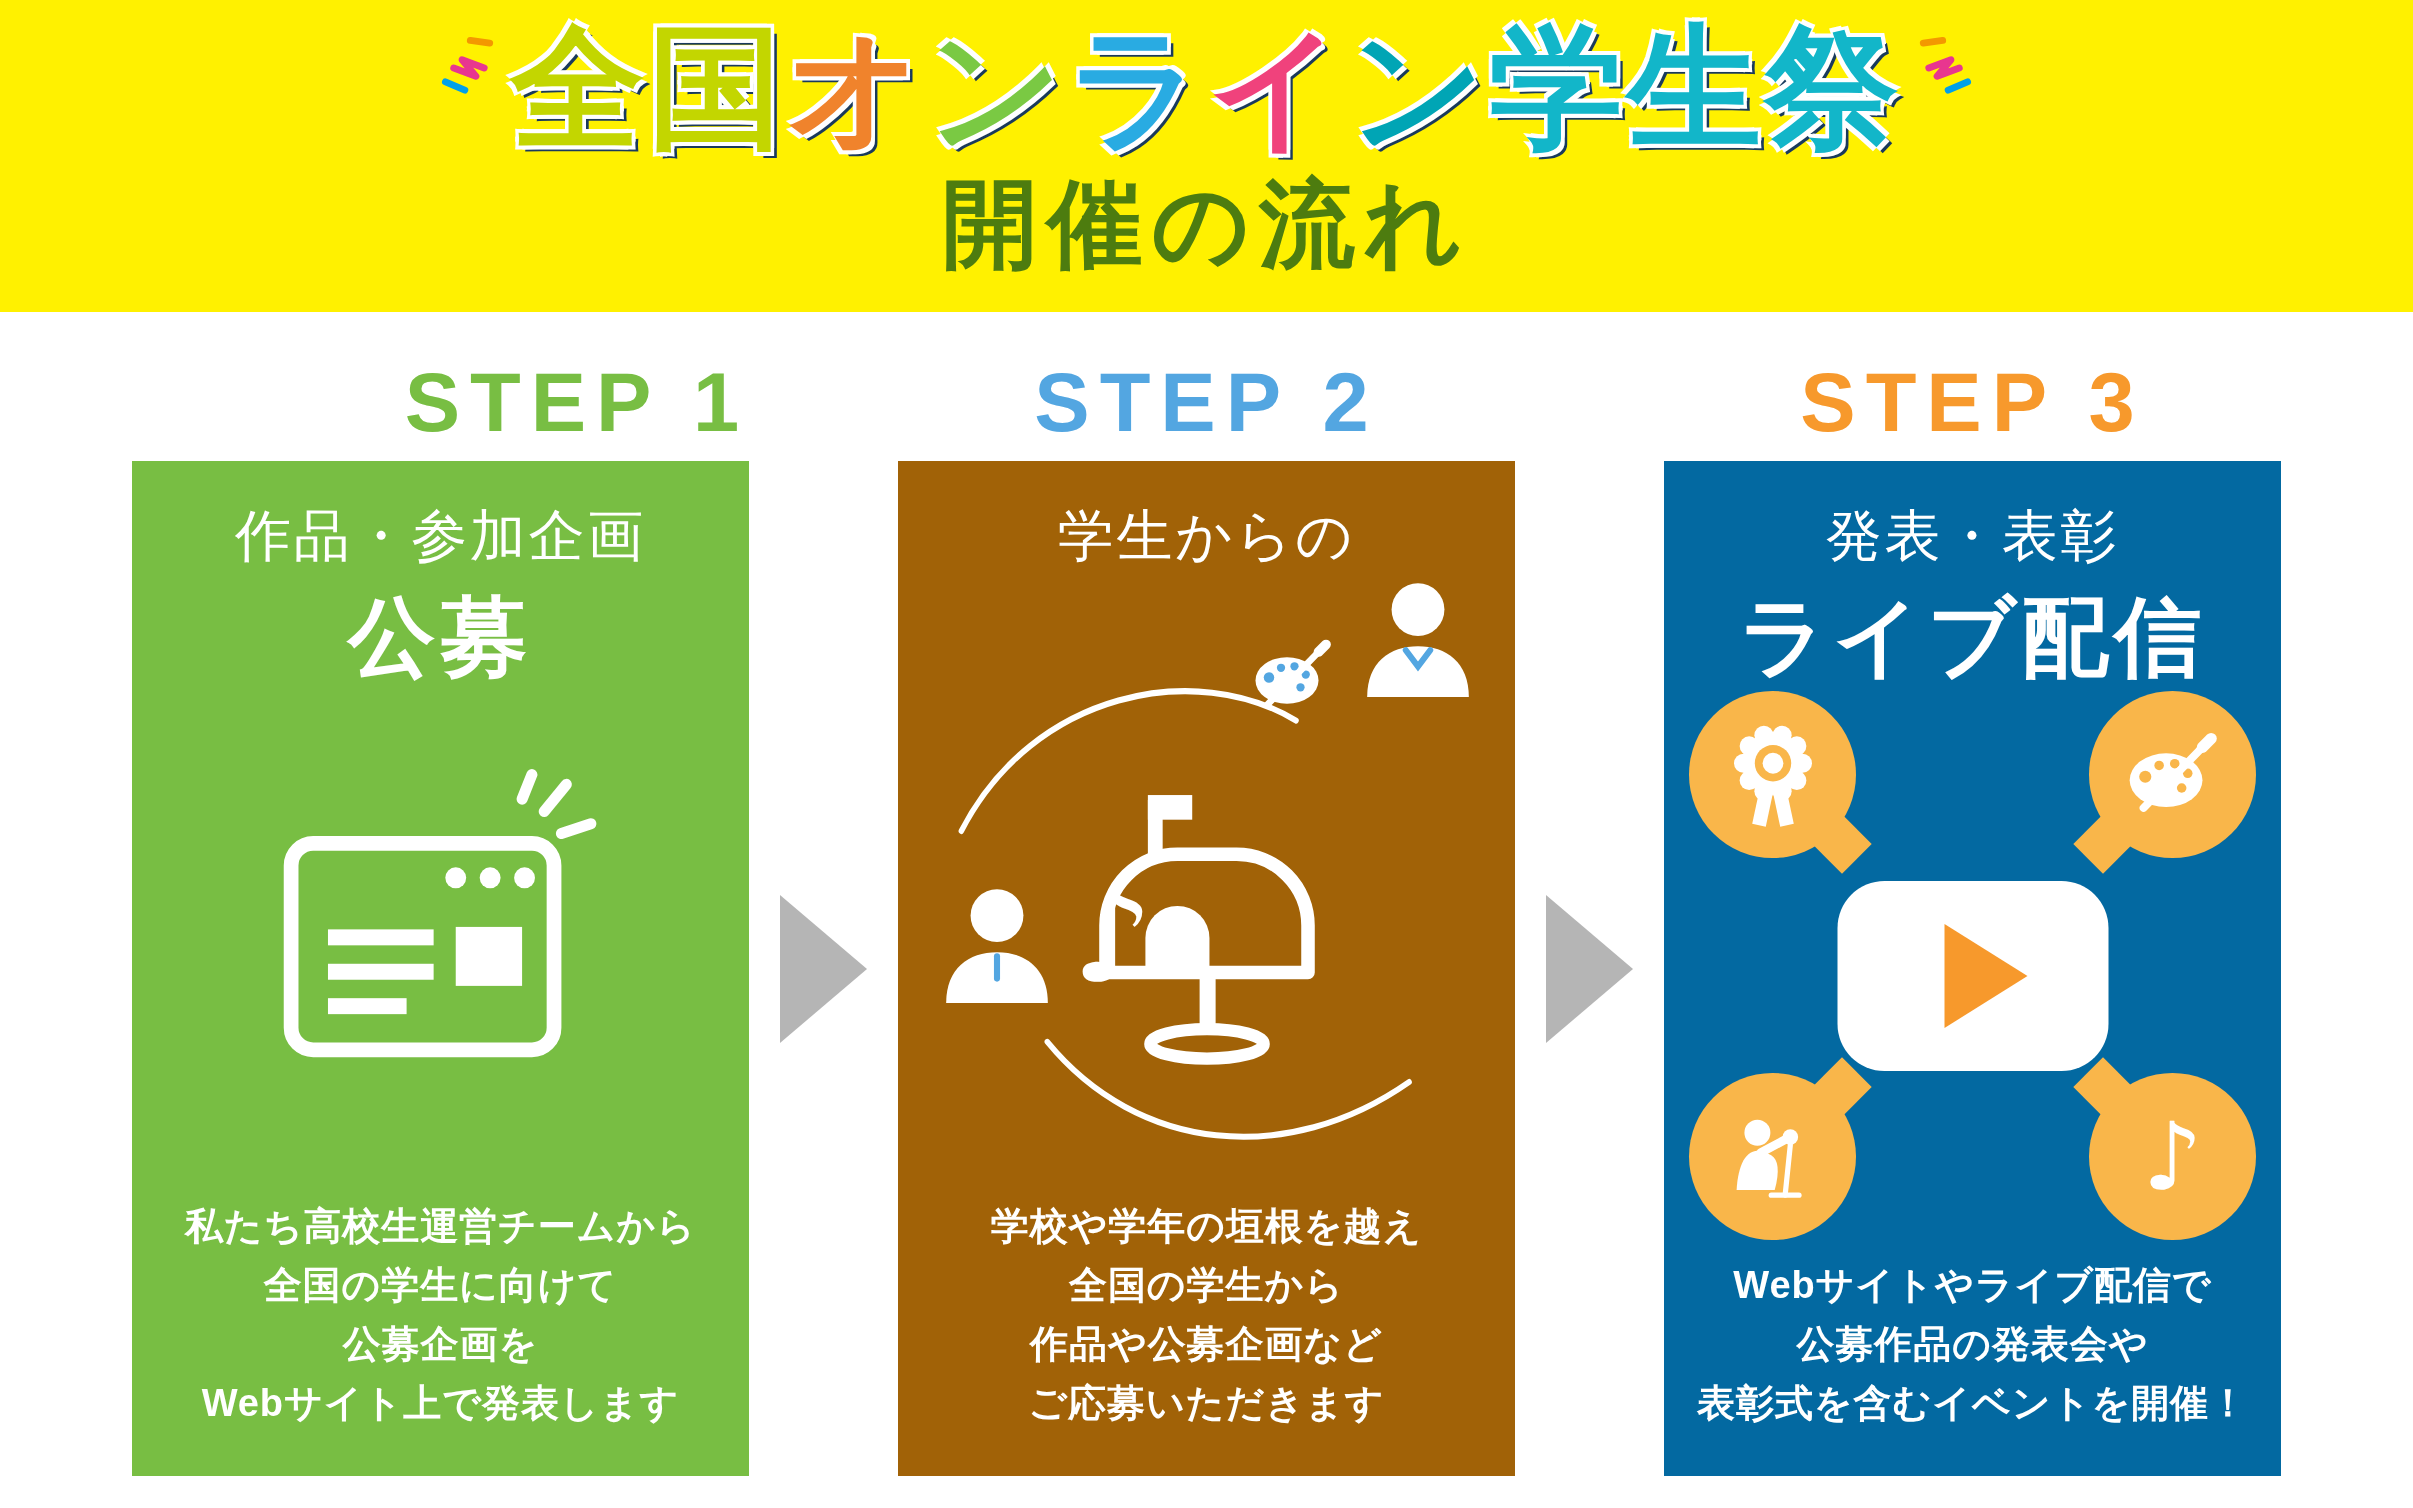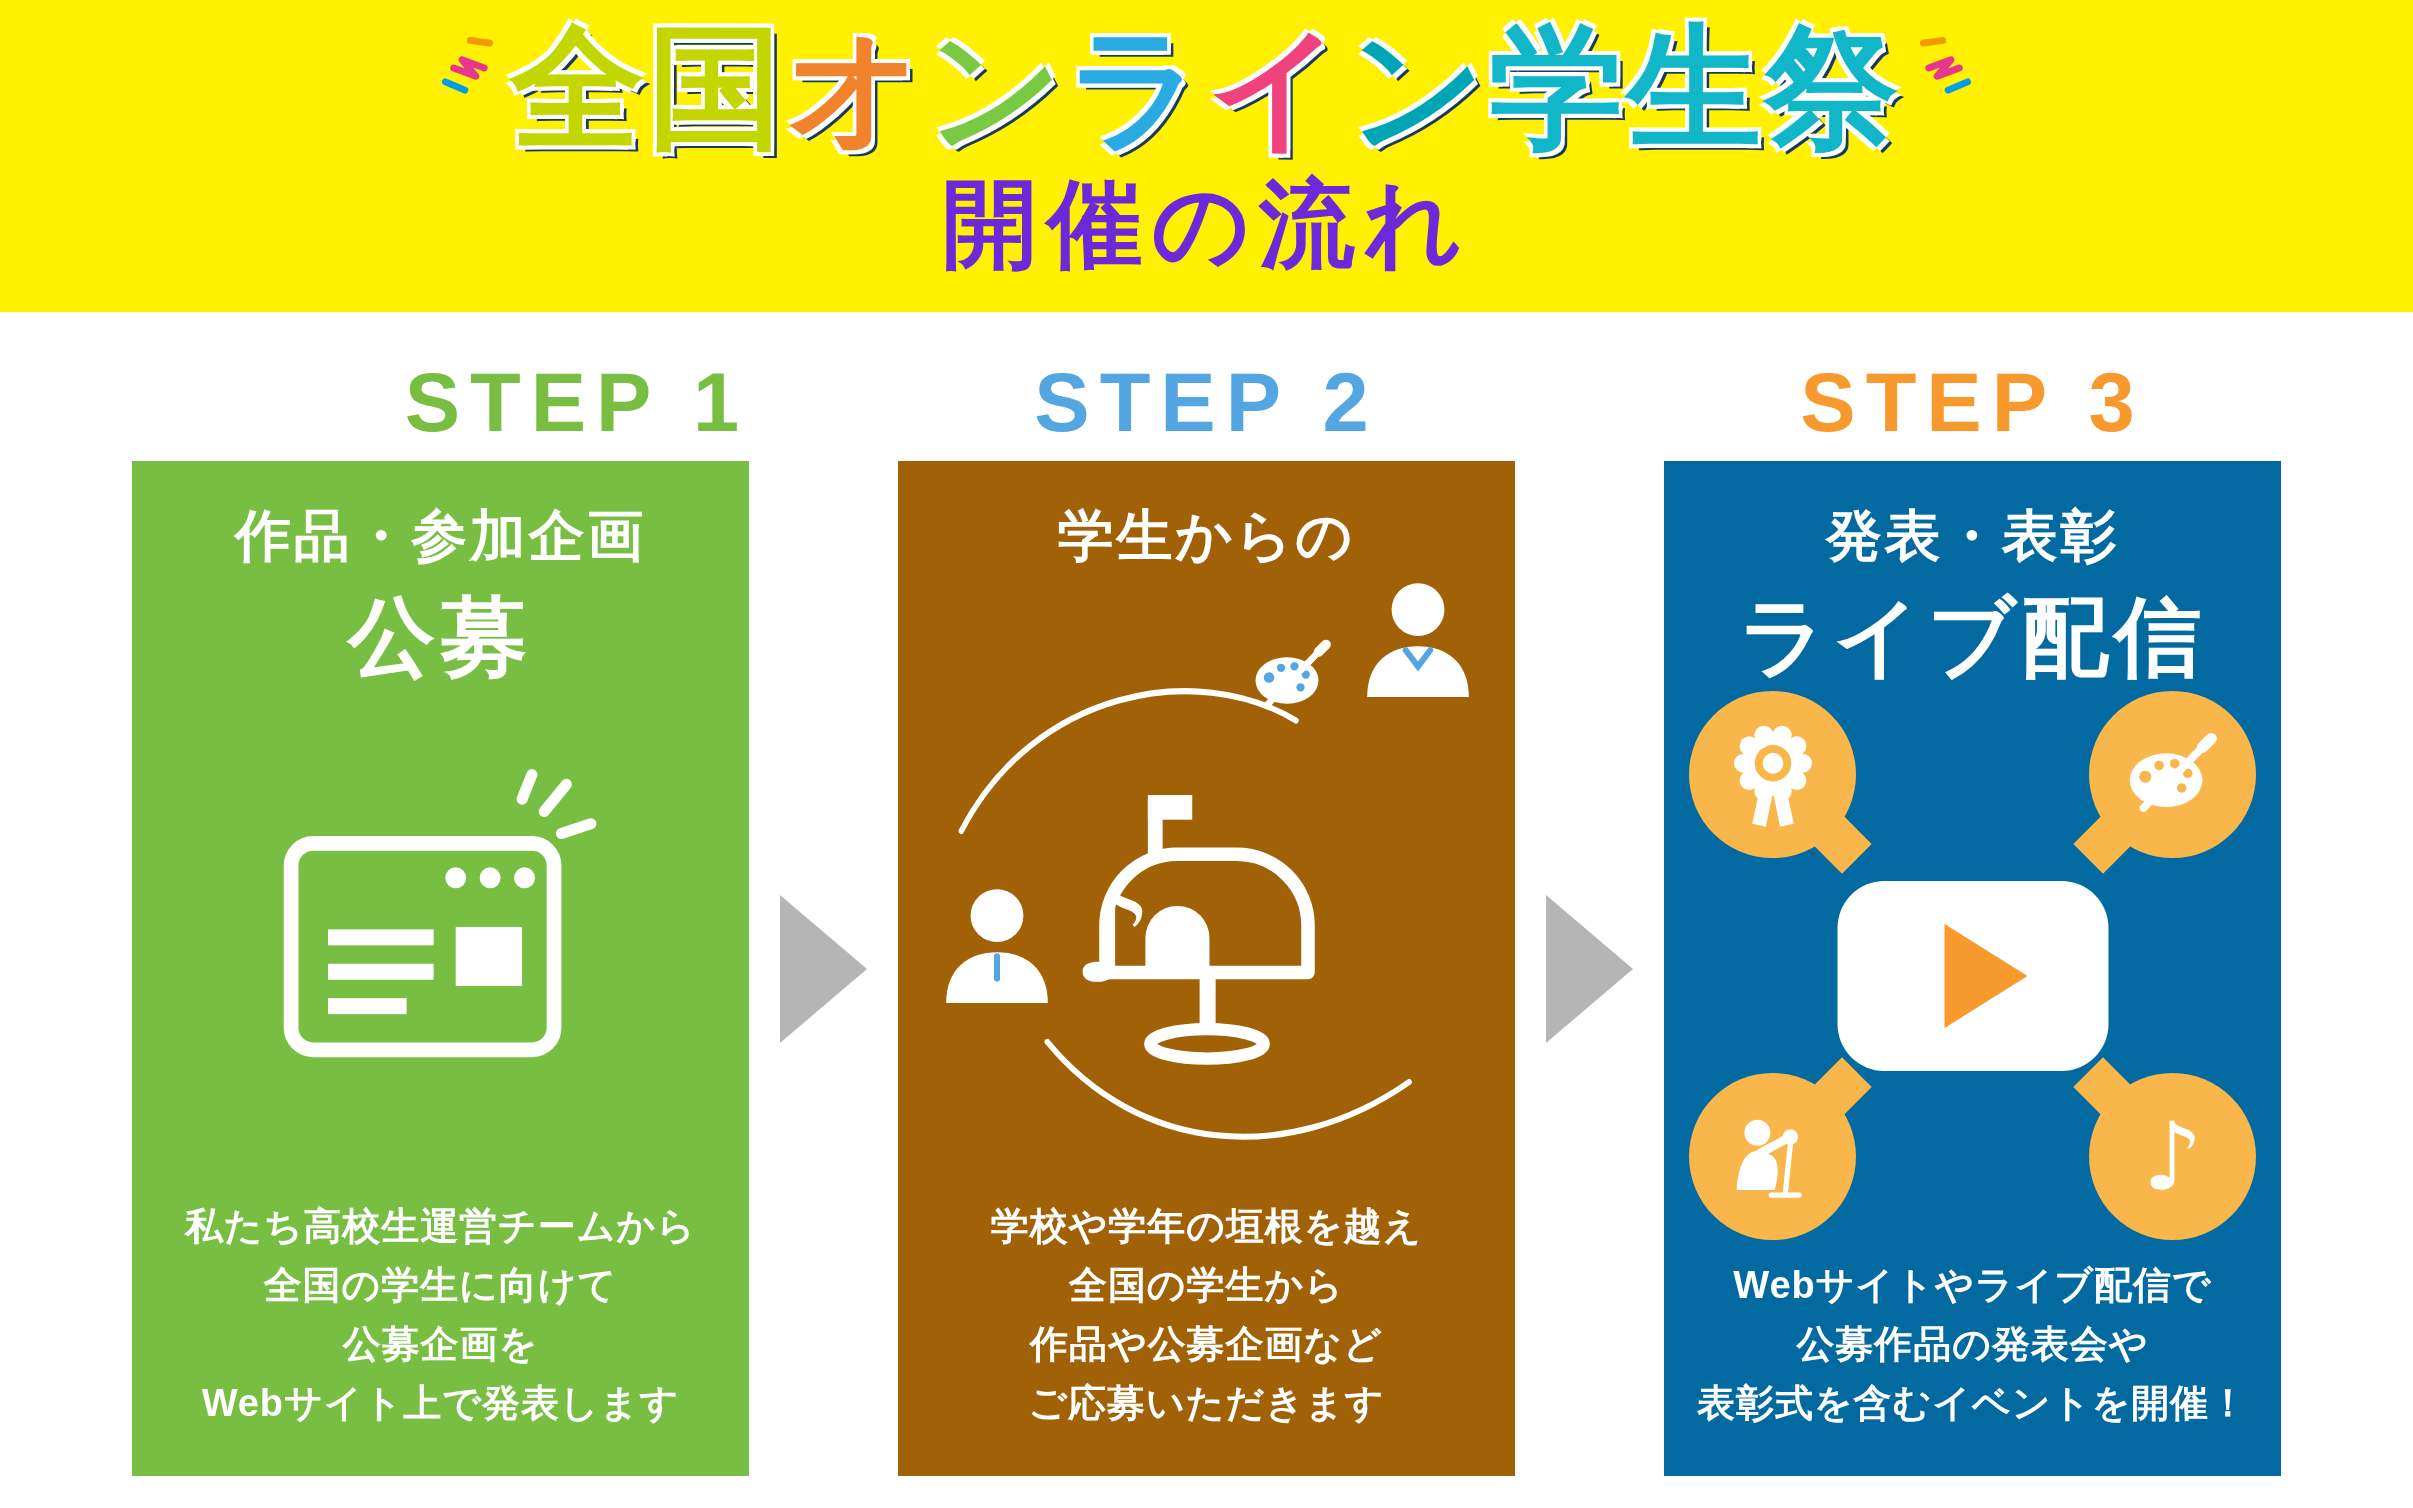--- a/index.html
+++ b/index.html
@@ -22,40 +22,40 @@
     font-size:134px; font-weight:900; letter-spacing:3.6px;
     text-shadow:
       -3.6px -3.6px 0 #ffffff, 3.6px -3.6px 0 #ffffff,
       -3.6px 3.6px 0 #ffffff, 3.6px 3.6px 0 #ffffff,
       6.3px 6.3px 0 #1a3a5c;
   }
   .sparkle { width:83px; height:83px; align-self:flex-start; }
   .sparkle.left  { margin-right:12.7px; transform:scaleX(-1); }
   .sparkle.right { margin-left:12.7px; }
   .banner-subtitle {
-    font-size:96px; font-weight:900; color:#6d28d9; letter-spacing:9px;
+    font-size:96px; font-weight:900; color:#4d7c0f; letter-spacing:9px;
   }
 
   
   .flow {
     display:flex; justify-content:center; align-items:flex-start;
     padding-top:45px;
   }
   .step-col { width:617px; display:flex; flex-direction:column; }
   .step-header {
     height:104px; text-align:center;
     font-size:83px; font-weight:900; letter-spacing:0.12em; line-height:1.1;
   }
   .card {
     height:1015px; width:617px;
     display:flex; flex-direction:column; align-items:center;
     color:#fff; text-align:center;
     --hole: var(--card);
   }
-  .card-title-sub { font-size:56px; font-weight:700; margin-top:38px; letter-spacing:2.7px; }
+  .card-title-sub { font-size:56px; font-weight:400; margin-top:38px; letter-spacing:2.7px; }
   .card-title-main { font-size:87px; font-weight:800; margin-top:3.6px; letter-spacing:5.4px; }
   .icon-area { position:relative; flex:1; width:100%; }
   .card-desc {
     font-size:38px; font-weight:700; line-height:1.55;
     margin-bottom:43px; white-space:pre-line; letter-spacing:0.9px;
   }
 
   .arrow-col {
     width:149px; align-self:stretch; padding-top:104px;
     display:flex; align-items:center; justify-content:center;

